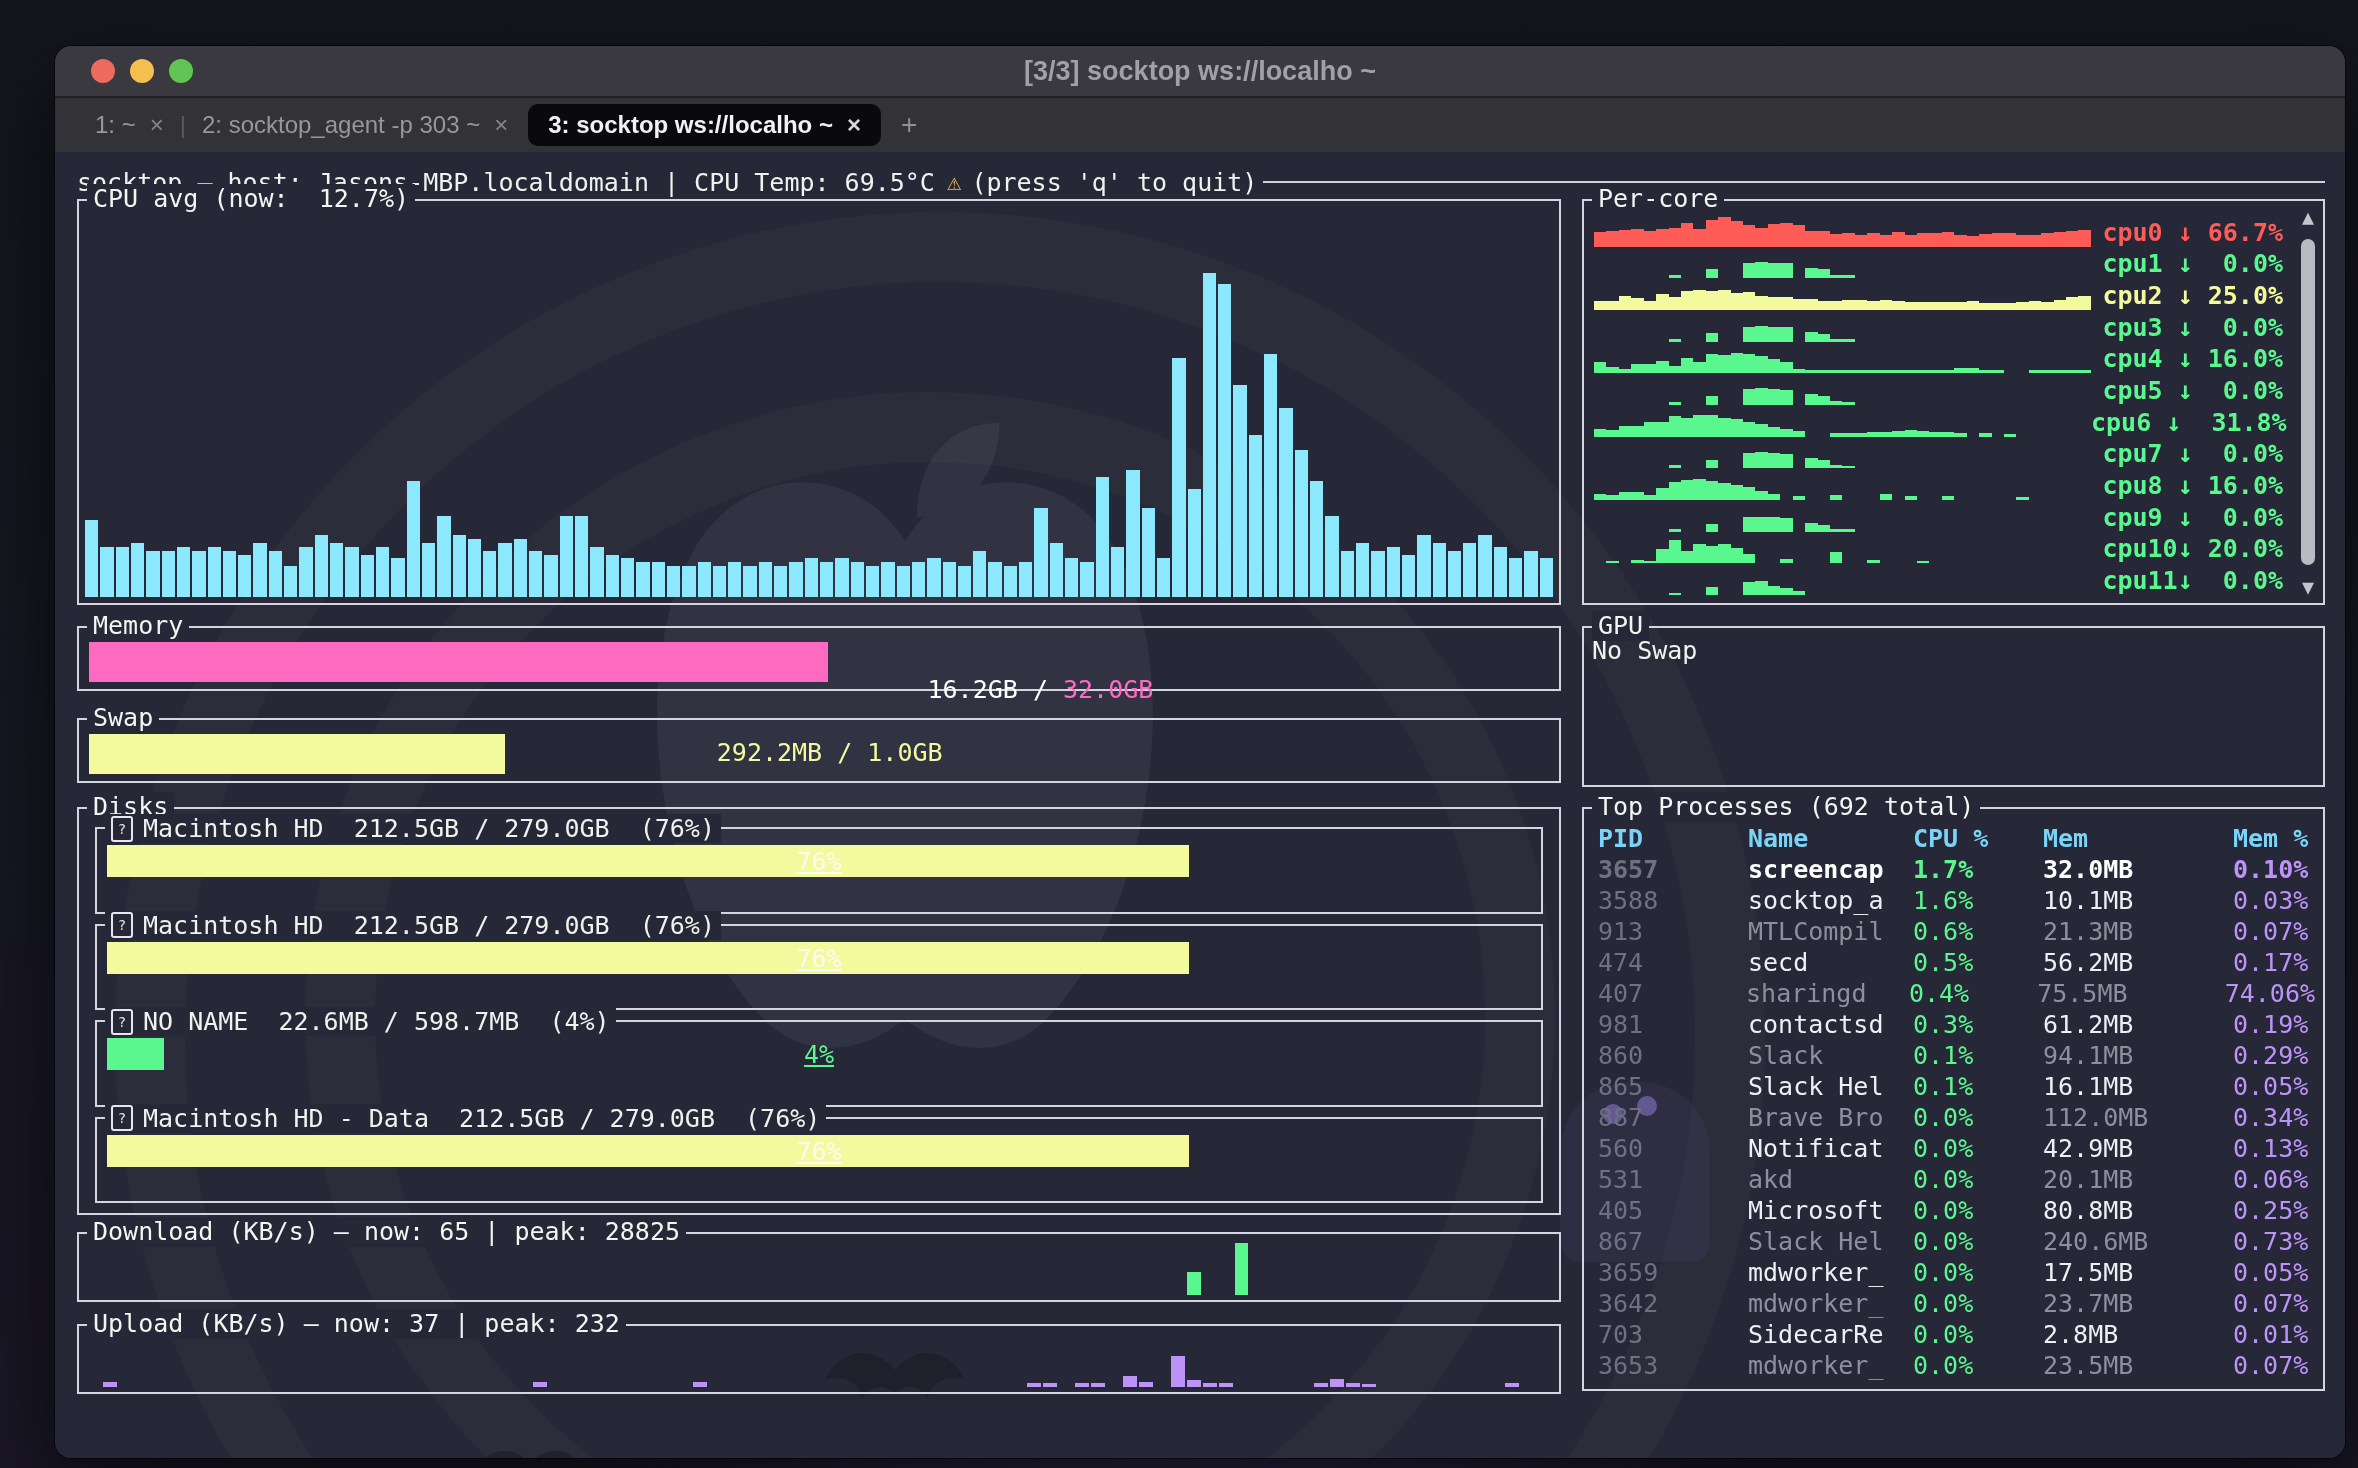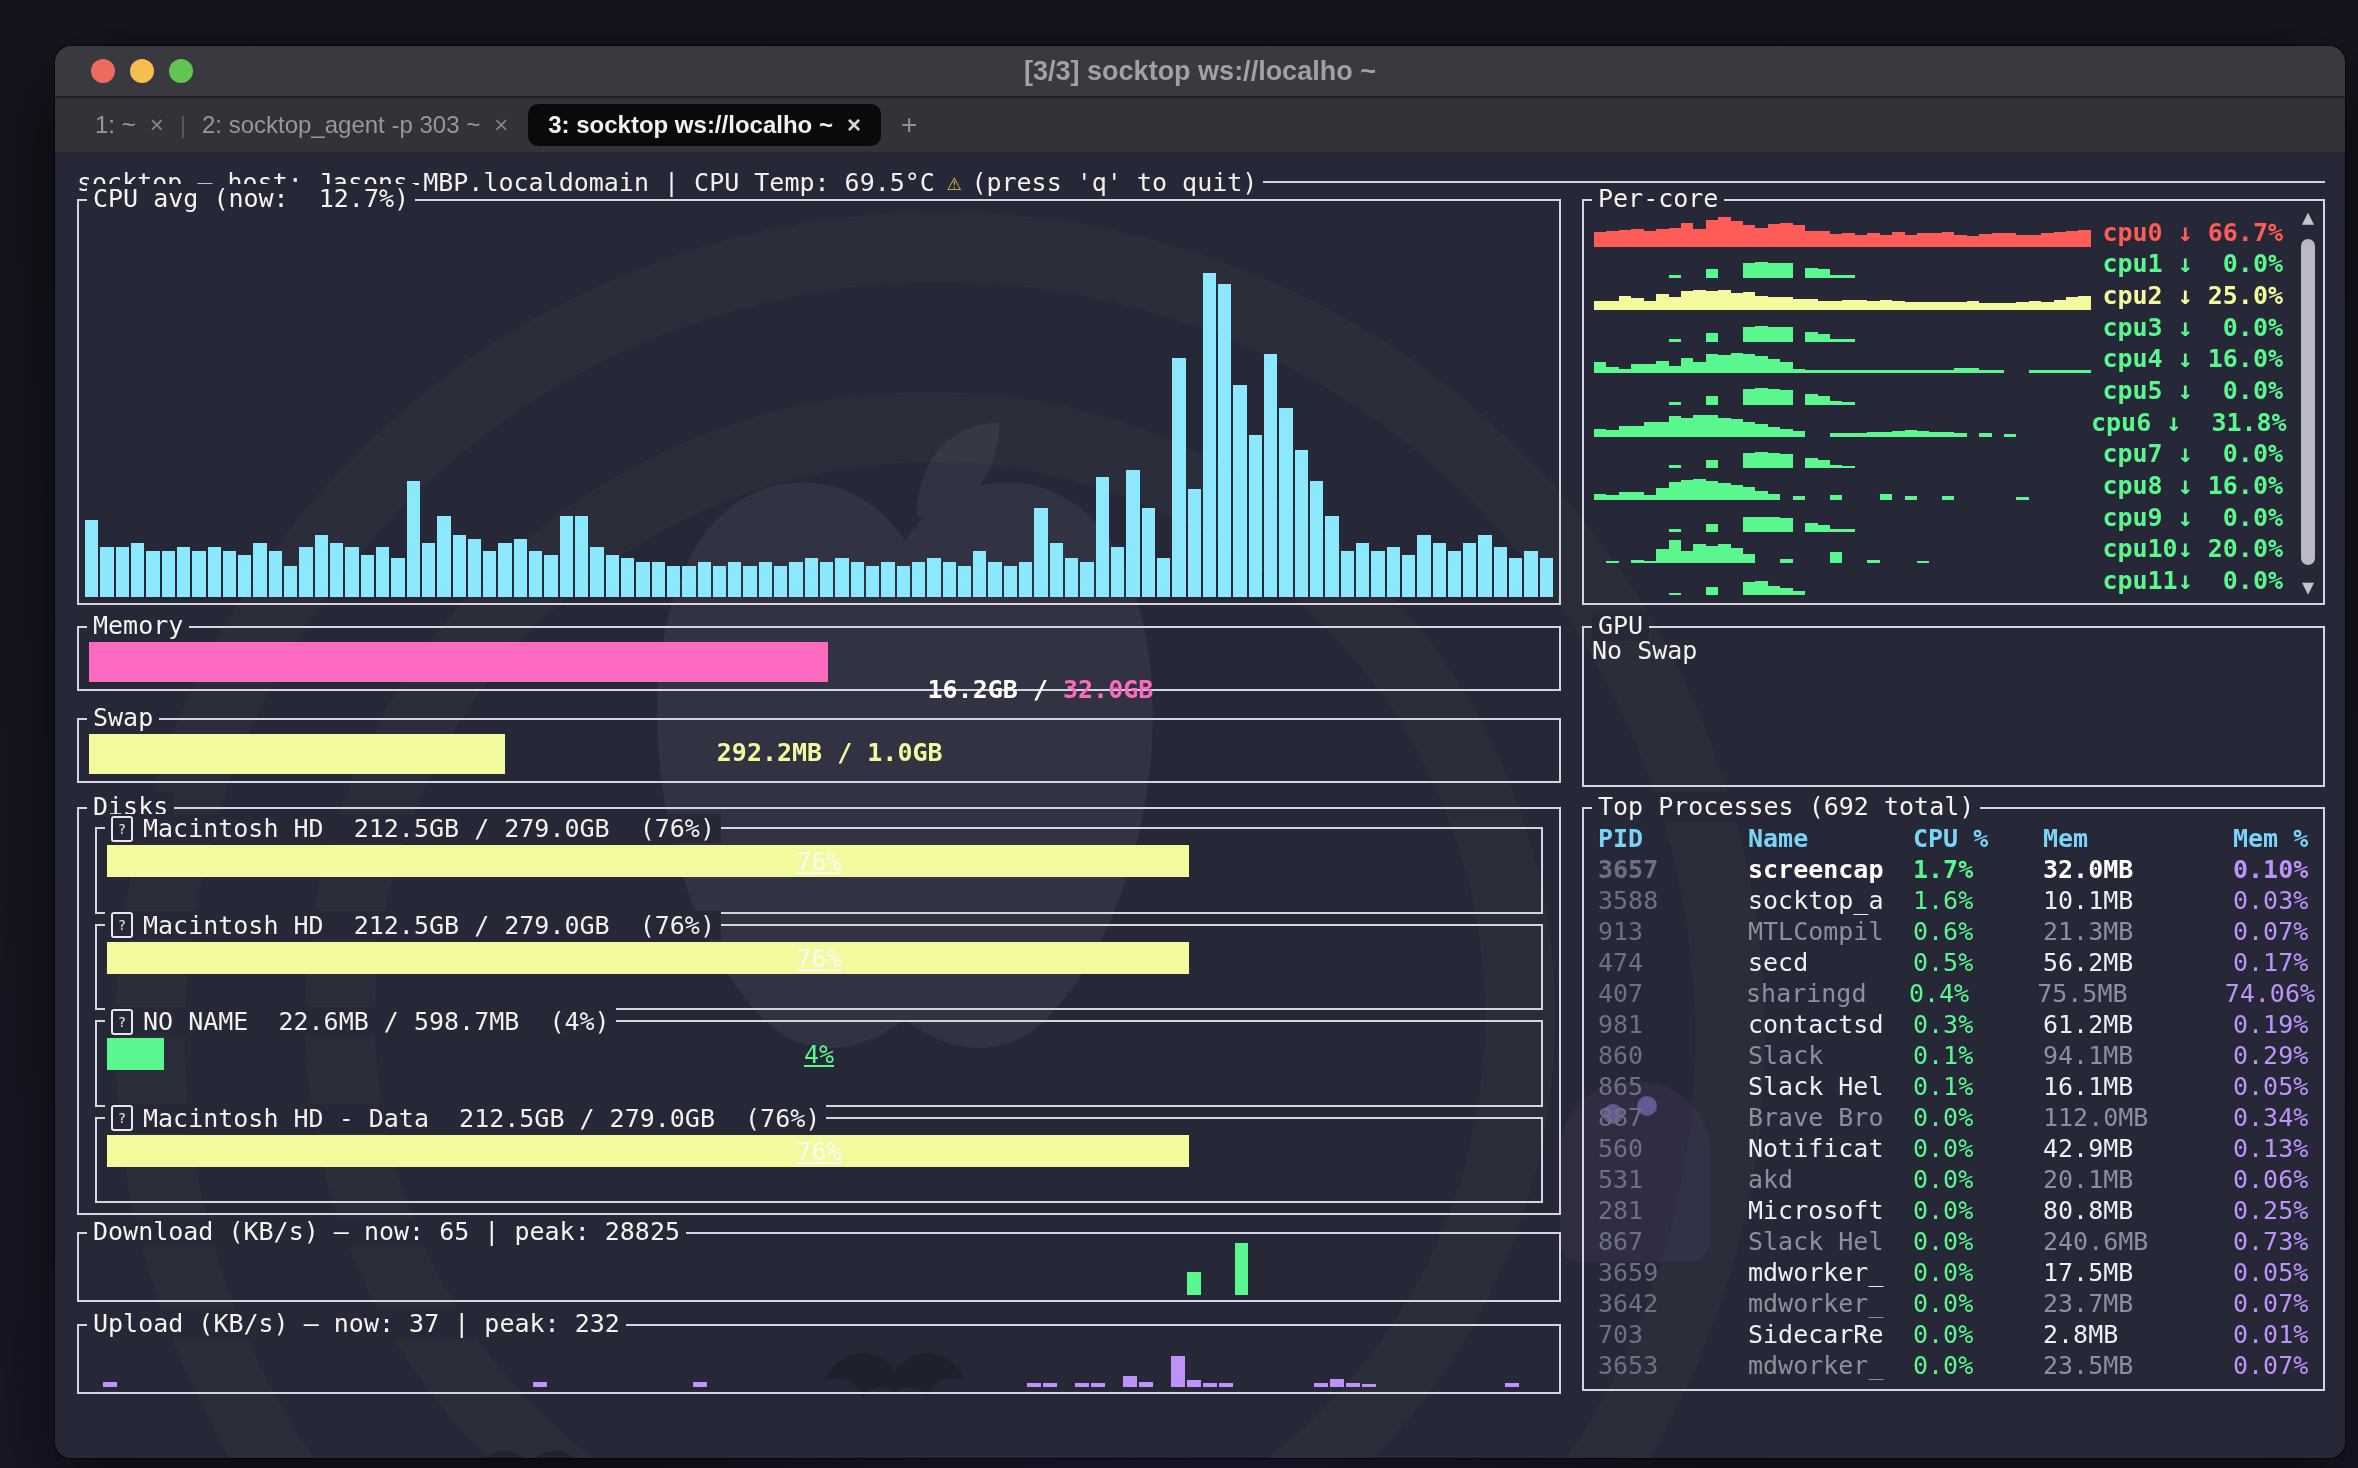--- a/index.html
+++ b/index.html
@@ -68,21 +68,21 @@
   .core-spark .bar { flex:1 1 0; }
   .core-label { width:192px; text-align:right; font-weight:bold; white-space:pre; line-height:1; padding-bottom:2px; }
   .vscroll { position:absolute; top:4px; bottom:4px; right:4px; width:22px; color:#c3c4cc; font-size:20px; text-align:center; }
   .vscroll .thumb { position:absolute; left:4px; width:14px; top:34px; bottom:34px; background:#b9bac3; border-radius:7px; }
   .vscroll .up { position:absolute; top:0; left:0; right:0; }
   .vscroll .down { position:absolute; bottom:0; left:0; right:0; }
 
   
   .meter { position:absolute; left:10px; right:10px; top:14px; height:40px; }
   .meter .fill { position:absolute; left:0; top:0; bottom:0; }
-  .meter .mlabel { position:absolute; left:43%; top:4px; white-space:pre;font-weight:bold; }
+  .meter .mlabel { position:absolute; left:43%; top:4px; white-space:pre; }
 
   
   .disk-list { position:absolute; inset:18px 16px 10px 16px; display:flex; flex-direction:column; gap:10px; }
   .disk { position:relative; flex:1 1 0; border:2px solid #d4d5de; }
   .disk .dtitle { position:absolute; top:-15px; left:8px; background:#262837; padding:0 6px; display:flex; align-items:center; gap:10px; white-space:pre; }
   .disk-icon { display:inline-flex; align-items:center; justify-content:center; width:22px; height:26px;
     border:2px solid #e6e7ee; border-radius:3px; font-size:14px; color:#e6e7ee; }
   .disk .track { position:absolute; left:10px; right:10px; top:16px; height:32px; }
   .disk .dfill { position:absolute; left:0; top:0; bottom:0; }
   .disk .dpct { position:absolute; width:100%; text-align:center; top:2px;text-decoration:underline; }
@@ -1144,21 +1144,21 @@
                   <span class="c-mpct pre">0.13%</span>
                 </div>
                 <div class="proc-row dim">
                   <span class="c-pid pre">531</span>
                   <span class="c-name pre">akd</span>
                   <span class="c-cpu pre">0.0%</span>
                   <span class="c-mem pre">20.1MB</span>
                   <span class="c-mpct pre">0.06%</span>
                 </div>
                 <div class="proc-row normal">
-                  <span class="c-pid pre">281</span>
+                  <span class="c-pid pre">405</span>
                   <span class="c-name pre">Microsoft</span>
                   <span class="c-cpu pre">0.0%</span>
                   <span class="c-mem pre">80.8MB</span>
                   <span class="c-mpct pre">0.25%</span>
                 </div>
                 <div class="proc-row dim">
                   <span class="c-pid pre">867</span>
                   <span class="c-name pre">Slack Hel</span>
                   <span class="c-cpu pre">0.0%</span>
                   <span class="c-mem pre">240.6MB</span>

